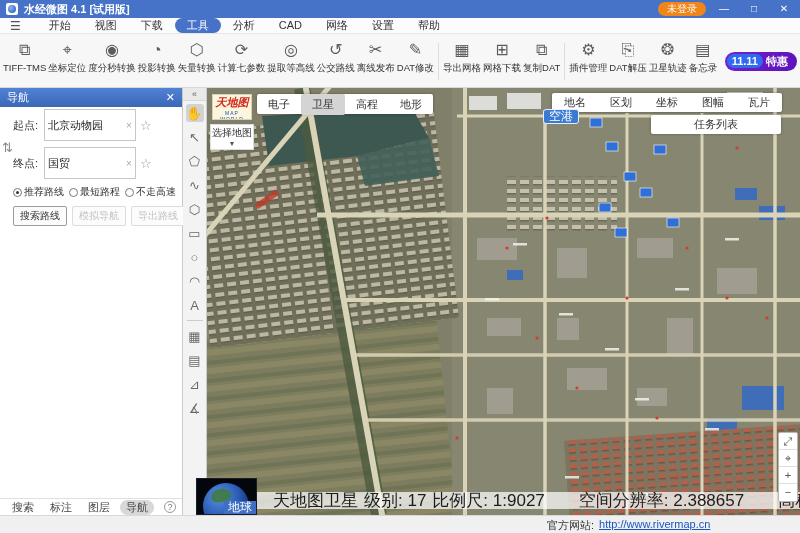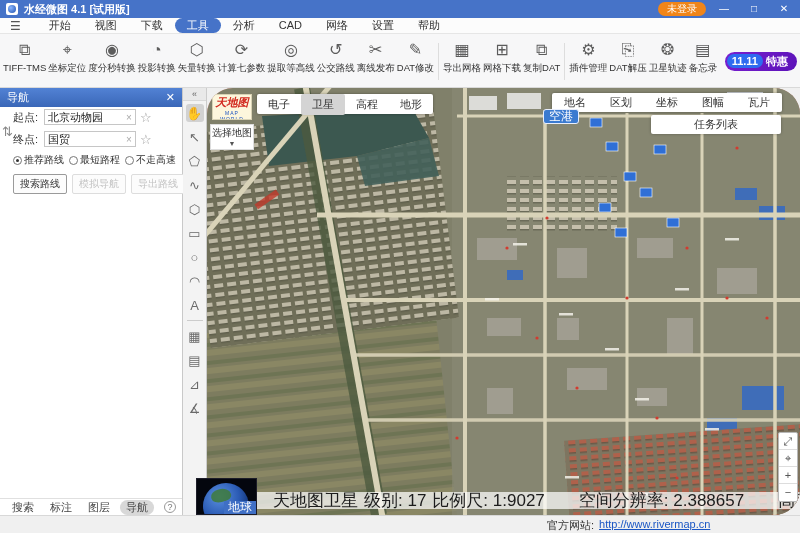--- a/index.html
+++ b/index.html
@@ -48,21 +48,21 @@
   .m-car .mode-icon::before { content:""; position:absolute; inset:2px 0 2px 0; border:1px solid currentColor; border-radius:4px 4px 1px 1px; }
   .m-bike .mode-icon::before { content:""; position:absolute; bottom:0; left:0; width:4px; height:4px; border:1px solid currentColor; border-radius:50%; }
   .m-bike .mode-icon::after { content:""; position:absolute; bottom:0; left:6px; width:4px; height:4px; border:1px solid currentColor; border-radius:50%; }
   .m-walk .mode-icon::before { content:""; position:absolute; top:0; left:4px; width:3px; height:3px; border-radius:50%; background:currentColor; }
   .m-walk .mode-icon::after { content:""; position:absolute; top:3px; left:5px; width:2px; height:7px; background:currentColor; transform:rotate(10deg); }
   .route-form { display:flex; padding:2px 4px 0 2px; flex:none; }
   .swap { width:13px; display:flex; align-items:center; justify-content:center; color:#888; font-size:13px; padding-bottom:40px; }
   .fields { flex:1; }
   .frow { display:flex; align-items:center; margin-bottom:6px; font-size:11px; color:#333; }
   .flabel { width:31px; flex:none; }
-  .finput { width:92px; height:16px; border:1px solid #c6c6c6; display:flex; align-items:center; padding:0 3px; font-size:11px; color:#222; background:#fff; }
+  .finput { width:92px; height:32px; border:1px solid #c6c6c6; display:flex; align-items:center; padding:0 3px; font-size:11px; color:#222; background:#fff; }
   .fclear { margin-left:auto; color:#aaa; font-size:10px; }
   .fstar { color:#9a9a9a; font-size:13px; margin-left:4px; }
   .radio-row { display:flex; font-size:10px; color:#333; margin:1px 0 7px; gap:5px; }
   .radio { display:flex; align-items:center; gap:2px; white-space:nowrap; }
   .rdot { width:9px; height:9px; border:1px solid #777; border-radius:50%; position:relative; flex:none; }
   .radio.checked .rdot::after { content:""; position:absolute; inset:2px; background:#333; border-radius:50%; }
   .btn-row { display:flex; gap:5px; }
   .sbtn { font-size:10px; padding:2px 6px; border:1px solid #9a9a9a; background:#fcfcfc; color:#333; border-radius:2px; white-space:nowrap; }
   .sbtn.disabled { border-color:#ddd; color:#c2c2c2; }
   .side-fill { flex:1; }
@@ -73,21 +73,21 @@
 
   
   .toolstrip { width:24px; background:#f3f3f3; border-right:1px solid #ccc; display:flex; flex-direction:column; align-items:center; flex:none; }
   .collapse { height:13px; width:100%; background:#e9e9e9; font-size:9px; color:#666; text-align:center; line-height:12px; border-bottom:1px solid #d8d8d8; }
   .strip-tools { display:flex; flex-direction:column; align-items:center; width:100%; }
   .stool { width:18px; height:18px; margin:3px 0; font-size:13px; color:#6a6a6a; display:flex; align-items:center; justify-content:center; border-radius:3px; }
   .stool.active { background:#d2d2d2; color:#444; }
   .stool.sep { height:1px; background:#ccc; width:16px; margin:3px 0; border-radius:0; }
 
   
-  .map { flex:1; position:relative; overflow:hidden; background:#fca5a5;border-radius:26px; }
+  .map { flex:1; position:relative; overflow:hidden; background:#fca5a5; }
   .map svg { position:absolute; inset:0; width:100%; height:100%; }
   .map-logo { position:absolute; left:5px; top:6px; width:40px; height:26px; background:#fdf6dc; border:1px solid #d8d2b4; text-align:center; overflow:hidden; }
   .logo-cn { color:#d2281e; font-size:11px; font-weight:bold; font-style:italic; line-height:15px; display:block; }
   .logo-en { color:#1a52c0; font-size:5px; line-height:6px; display:block; letter-spacing:1px; }
   .select-map { position:absolute; left:3px; top:36px; width:44px; height:26px; background:#fff; border:1px solid #ddd; font-size:10px; color:#333; text-align:center; line-height:15px; }
   .select-map .caret { display:block; font-size:7px; line-height:7px; color:#555; }
   .base-tabs { position:absolute; left:50px; top:6px; height:20px; background:#fff; border-radius:2px; display:flex; align-items:center; box-shadow:0 0 3px rgba(0,0,0,.35); }
   .mtab { padding:3px 11px; font-size:11px; color:#333; border-radius:2px; white-space:nowrap; }
   .mtab.active { background:#d4d4d4; }
   .toggles { position:absolute; left:345px; top:5px; height:19px; background:#fff; display:flex; align-items:center; border-radius:2px; box-shadow:0 0 3px rgba(0,0,0,.35); }

